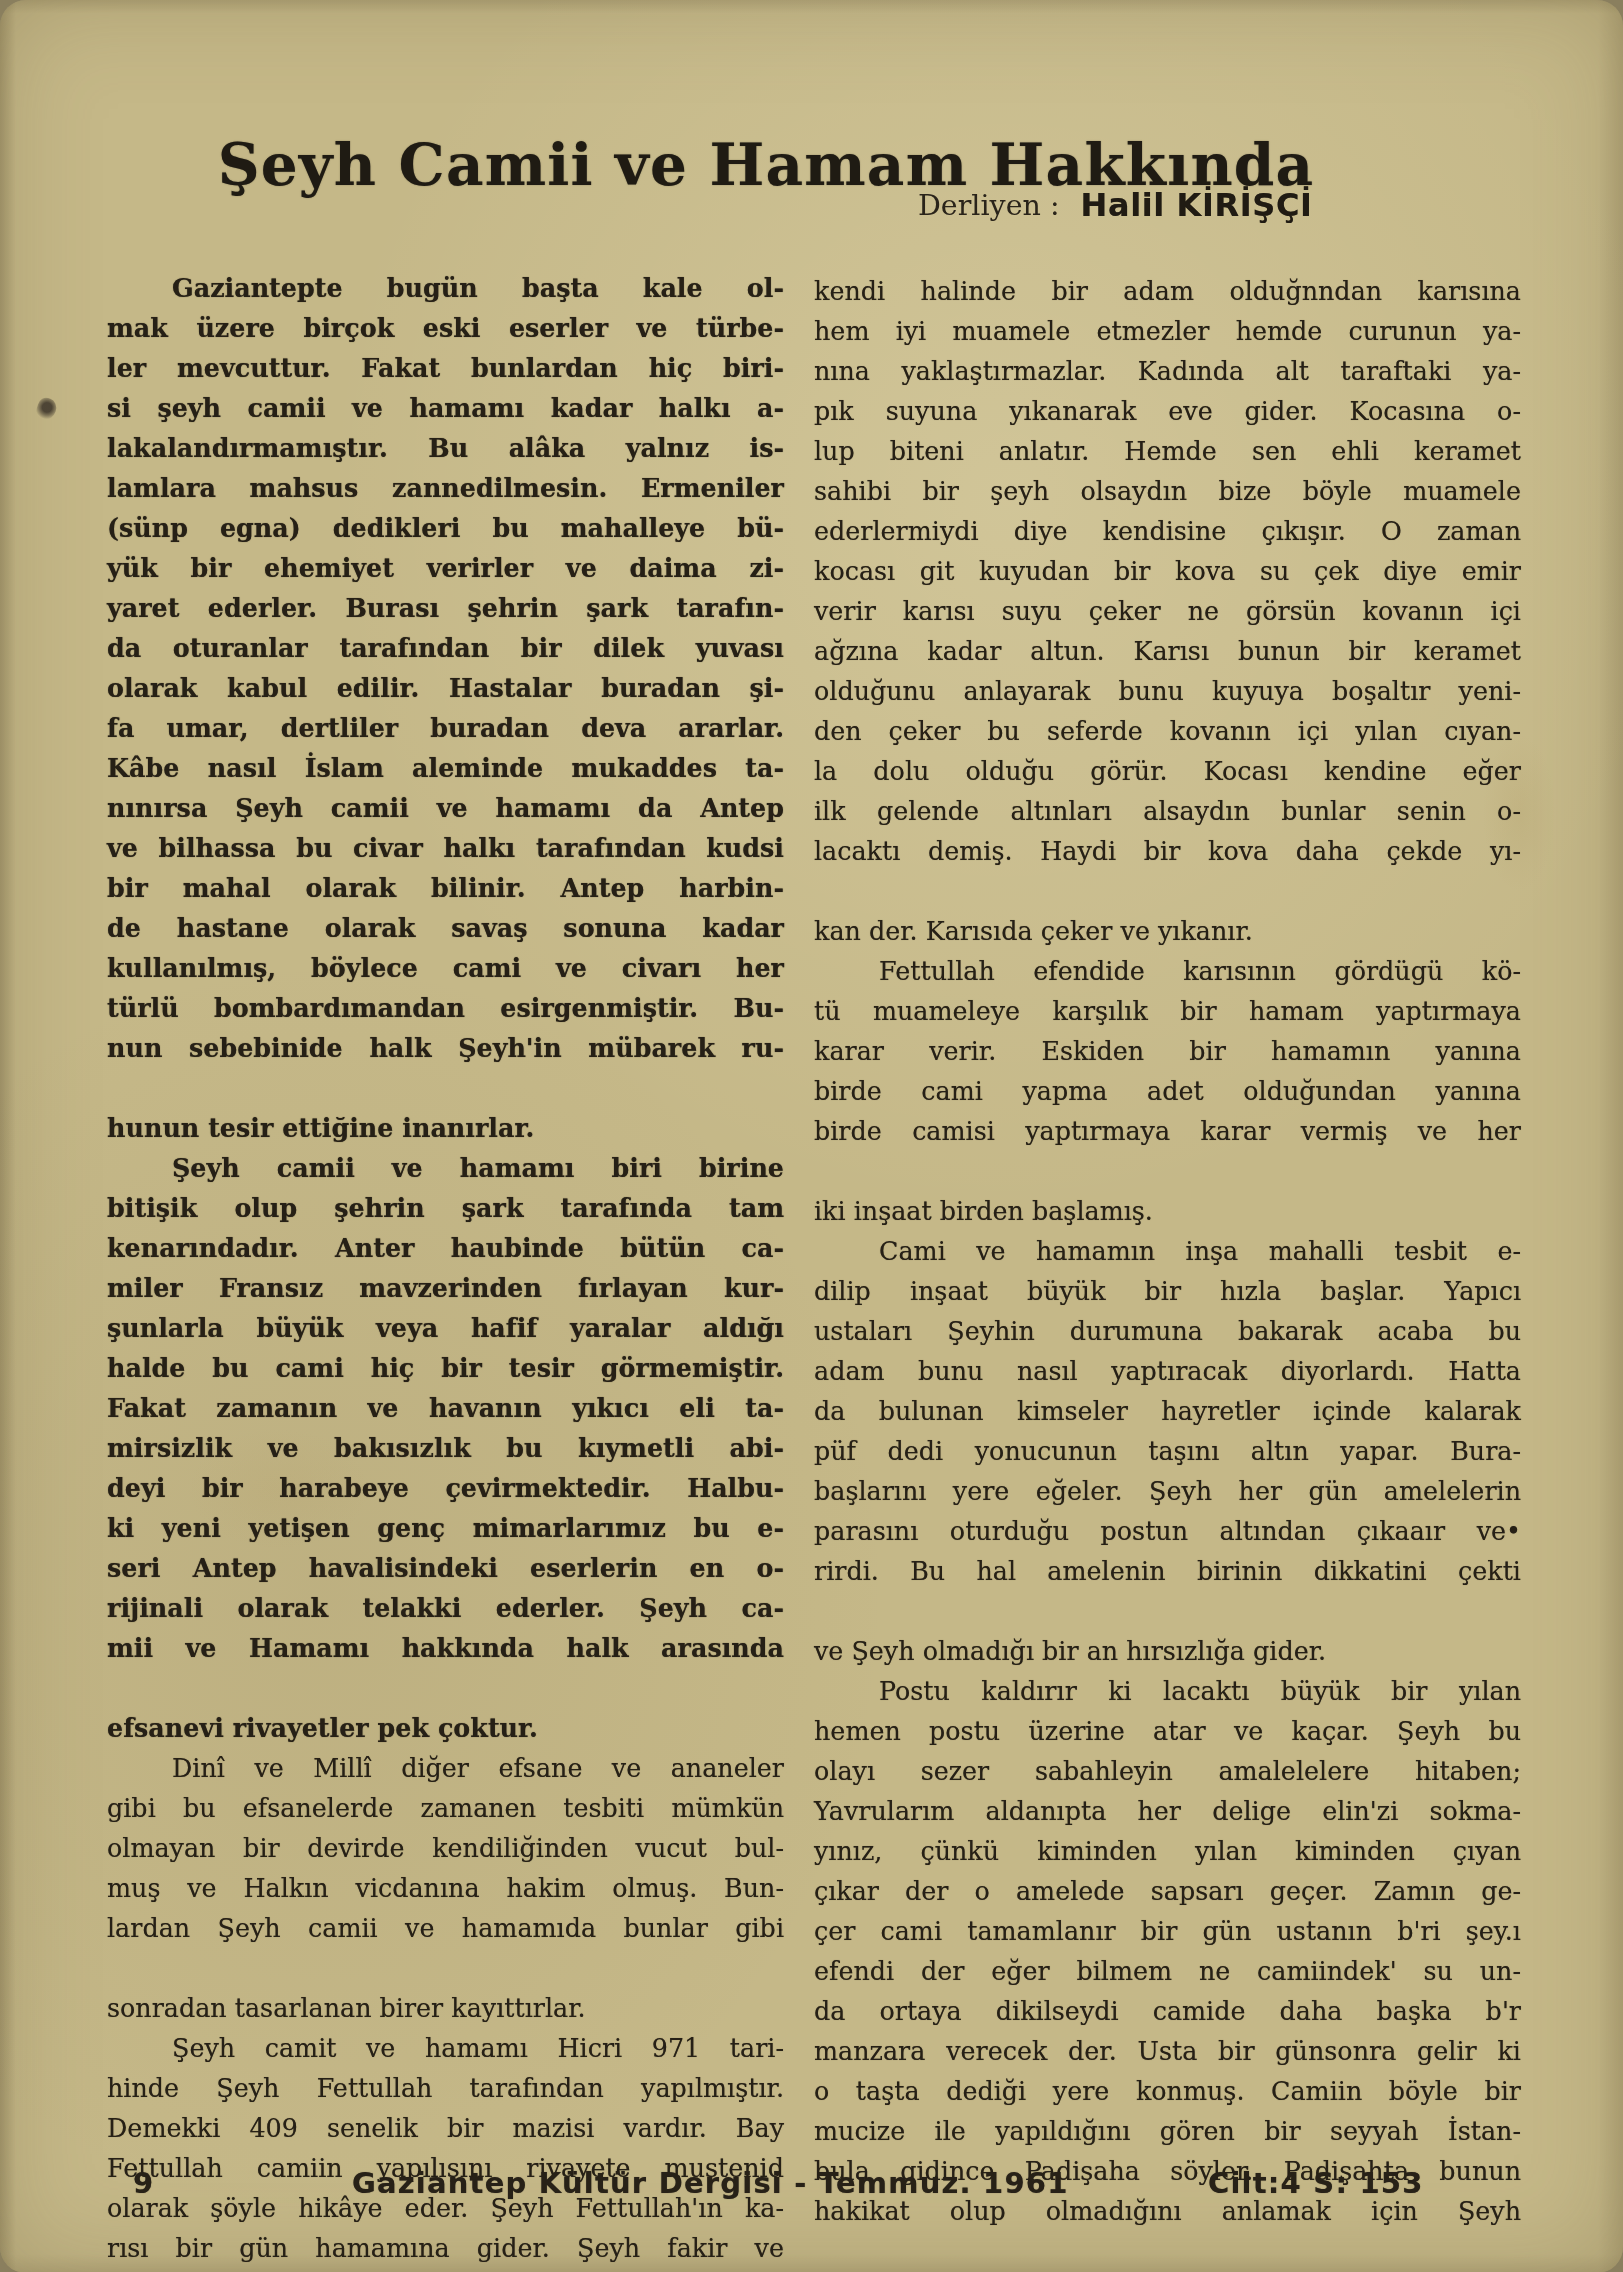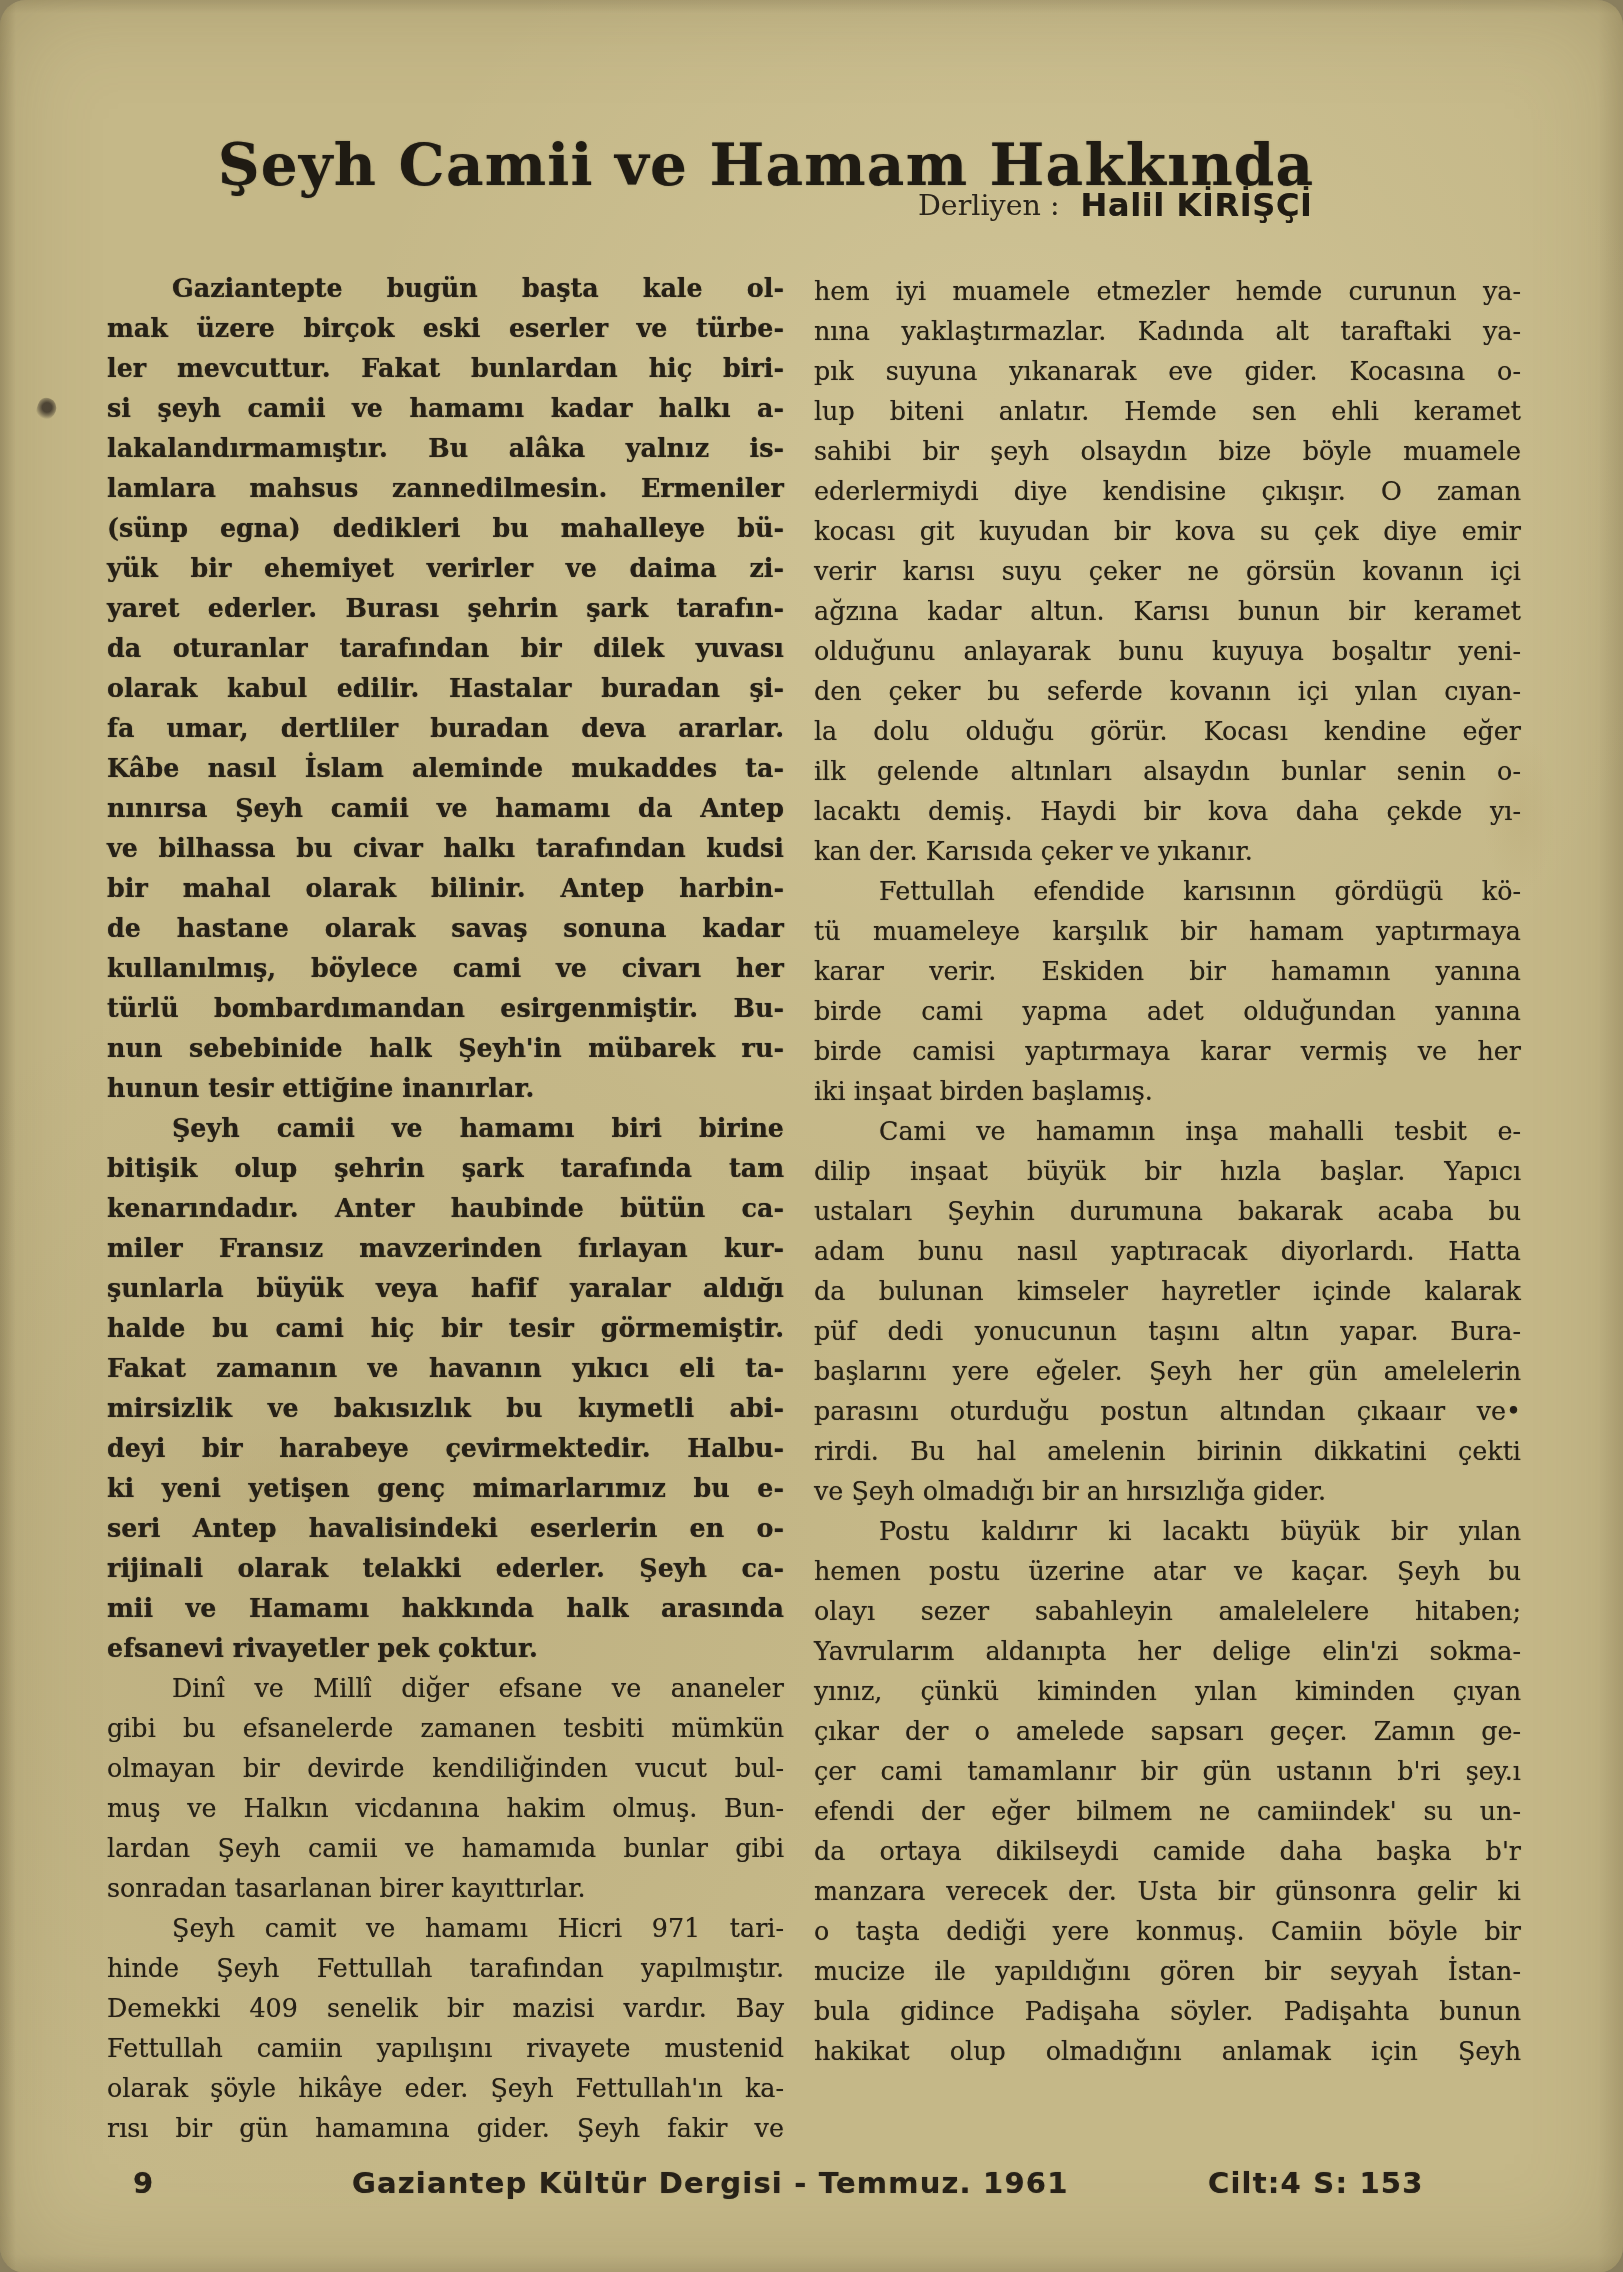--- a/index.html
+++ b/index.html
@@ -48,21 +48,21 @@
   .col{
     position:absolute;
     font-family:"DejaVu Serif", serif;
     font-size:25.4px;
     color:#262016;
     text-shadow:0 0 0.7px rgba(38,32,22,0.55);
   }
   #left-col{ left:107px; top:268px; width:677px; line-height:40px; }
   #right-col{ left:814px; top:271px; width:707px; line-height:40px; }
   .line{ text-align:justify; text-align-last:justify; white-space:normal; }
-  .line.para-end{ text-align-last:left; }
+  .line.para-end{ text-align-last:left;margin-top:40px; }
   .line.indent{ text-indent:65px; }
   .line.bold{ font-weight:700; text-shadow:0 0 1px rgba(30,25,16,0.65); }
   .footer{
     position:absolute; top:2166px; left:0; width:100%; height:56px;
     font-family:"DejaVu Sans", sans-serif;
     font-weight:700; font-size:29px; letter-spacing:1.2px;
     color:#272117;
     text-shadow:0 0 0.9px rgba(39,33,23,0.6);
   }
   .footer .pnum{ position:absolute; left:133px; top:0; }
@@ -142,20 +142,21 @@
       <div class="line">lardan Şeyh camii ve hamamıda bunlar gibi</div>
       <div class="line para-end">sonradan tasarlanan birer kayıttırlar.</div>
       <div class="line indent">Şeyh camit ve hamamı Hicri 971 tari-</div>
       <div class="line">hinde Şeyh Fettullah tarafından yapılmıştır.</div>
       <div class="line">Demekki 409 senelik bir mazisi vardır. Bay</div>
       <div class="line">Fettullah camiin yapılışını rivayete mustenid</div>
       <div class="line">olarak şöyle hikâye eder. Şeyh Fettullah'ın ka-</div>
       <div class="line">rısı bir gün hamamına gider. Şeyh fakir ve</div>
     </div>
   <div id="right-col" class="col">
+      <div class="line">kendi halinde bir adam olduğnndan karısına</div>
       <div class="line">hem iyi muamele etmezler hemde curunun ya-</div>
       <div class="line">nına yaklaştırmazlar. Kadında alt taraftaki ya-</div>
       <div class="line">pık suyuna yıkanarak eve gider. Kocasına o-</div>
       <div class="line">lup biteni anlatır. Hemde sen ehli keramet</div>
       <div class="line">sahibi bir şeyh olsaydın bize böyle muamele</div>
       <div class="line">ederlermiydi diye kendisine çıkışır. O zaman</div>
       <div class="line">kocası git kuyudan bir kova su çek diye emir</div>
       <div class="line">verir karısı suyu çeker ne görsün kovanın içi</div>
       <div class="line">ağzına kadar altun. Karısı bunun bir keramet</div>
       <div class="line">olduğunu anlayarak bunu kuyuya boşaltır yeni-</div>

